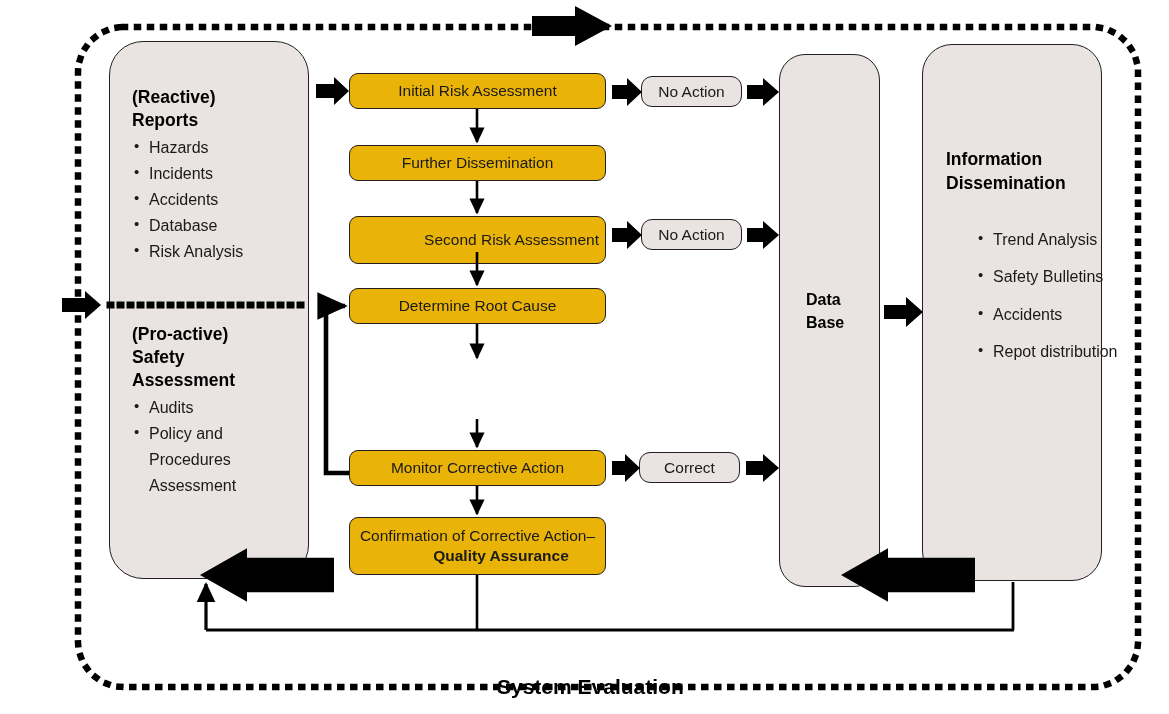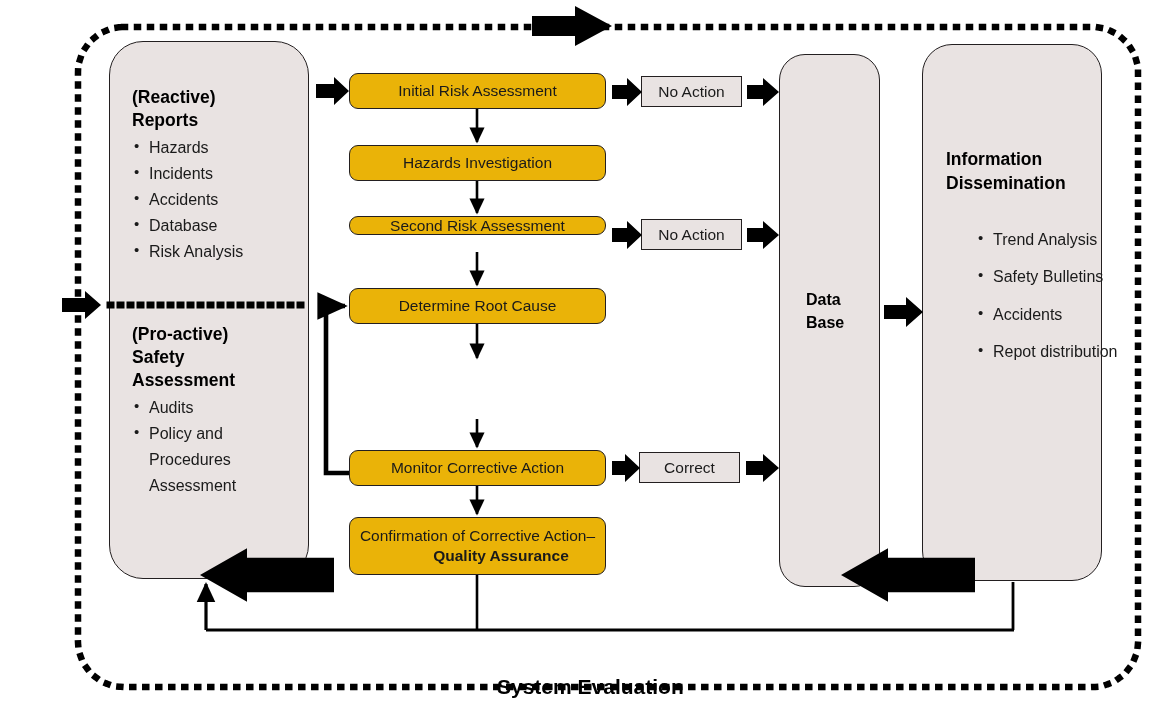--- a/index.html
+++ b/index.html
@@ -37,21 +37,21 @@
     text-align: center;
     font-size: 15.5px;
     color: #1a1a1a;
     line-height: 1.28;
     padding: 0 6px;
   }
   .sqbox {
     position: absolute;
     background: #e9e3e2;
     border: 1.2px solid #231f20;
-    border-radius: 0;
+    border-radius: 11px;
     box-sizing: border-box;
     display: flex;
     align-items: center;
     justify-content: center;
     text-align: center;
     font-size: 15.5px;
     color: #1a1a1a;
   }
   
   .panel-head {
@@ -159,24 +159,24 @@
       <li>Audits</li>
       <li>Policy and Procedures Assessment</li>
     </ul>
   </div>
 
   <div class="proc" style="left:349px; top:73px; width:257px; height:36px;">
     <span>Initial Risk Assessment</span>
   </div>
 
   <div class="proc" style="left:349px; top:145px; width:257px; height:36px;">
-    <span>Hazards Investigation</span>
-  </div>
-
-  <div class="proc" style="left:349px; top:216px; width:257px; height:19px;">
+    <span>Further Dissemination</span>
+  </div>
+
+  <div class="proc" style="left:349px; top:216px; width:257px; height:48px;justify-content:flex-end;">
     <span>Second Risk Assessment</span>
   </div>
 
   <div class="proc" style="left:349px; top:288px; width:257px; height:36px;">
     <span>Determine Root Cause</span>
   </div>
 
 
   <div class="proc" style="left:349px; top:450px; width:257px; height:36px;">
     <span>Monitor Corrective Action</span>

